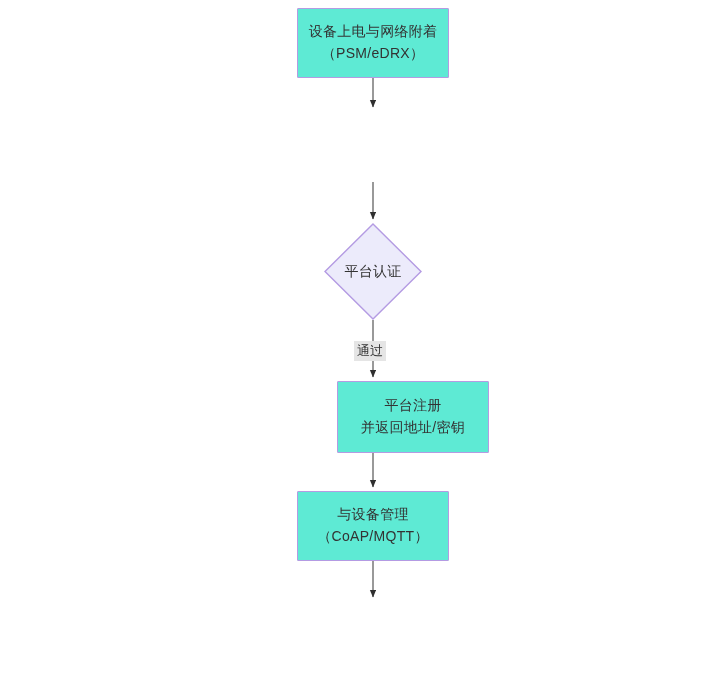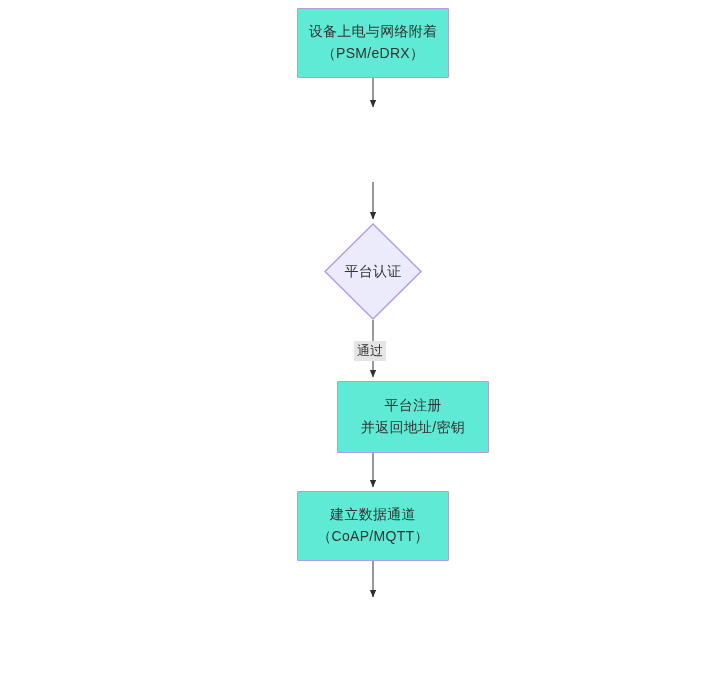--- a/index.html
+++ b/index.html
@@ -112,18 +112,18 @@
   <div class="edge-label" style="left:354px; top:341px;">
     <span>通过</span>
   </div>
 
   <div class="node process" style="left:297px; top:381px; width:152px; height:72px;margin-left:40px;">
     <span class="node-label">平台注册
 并返回地址/密钥</span>
   </div>
 
   <div class="node process" style="left:297px; top:491px; width:152px; height:70px;">
-    <span class="node-label">建立数据通道
+    <span class="node-label">与设备管理
 （CoAP/MQTT）</span>
   </div>
 
 
 </div>
 
 </body></html>

